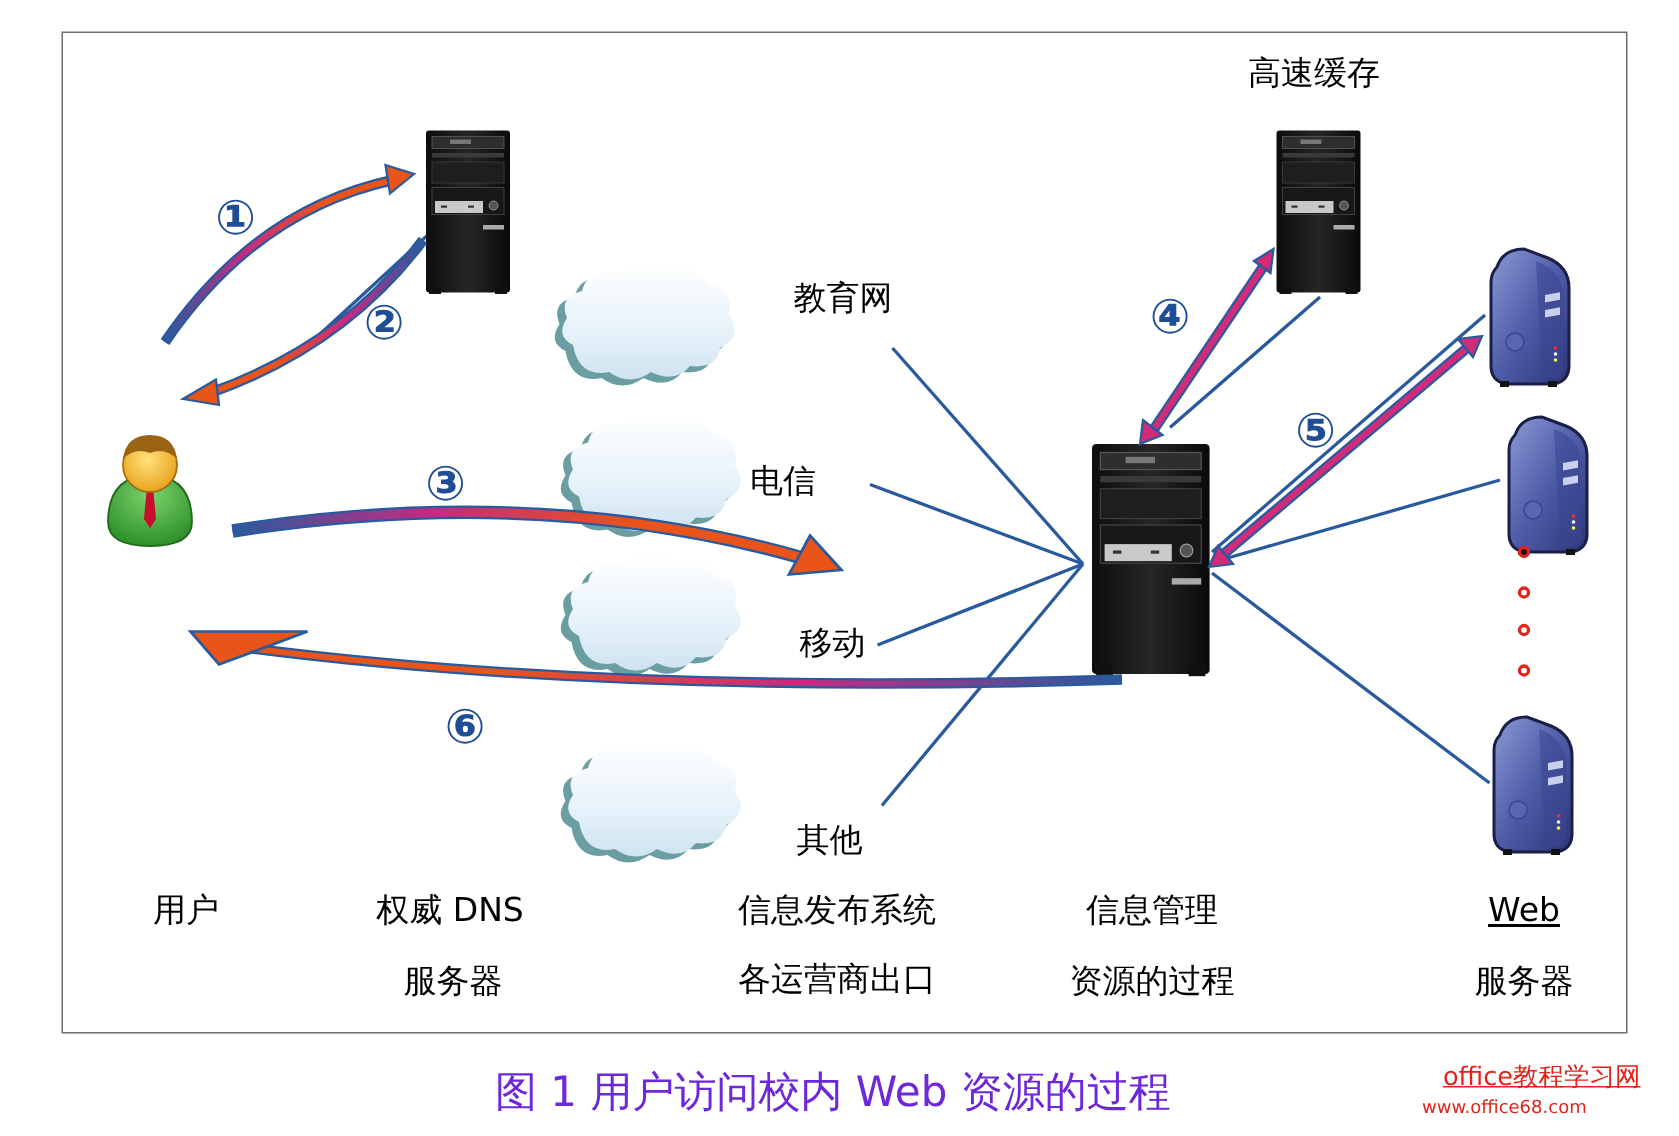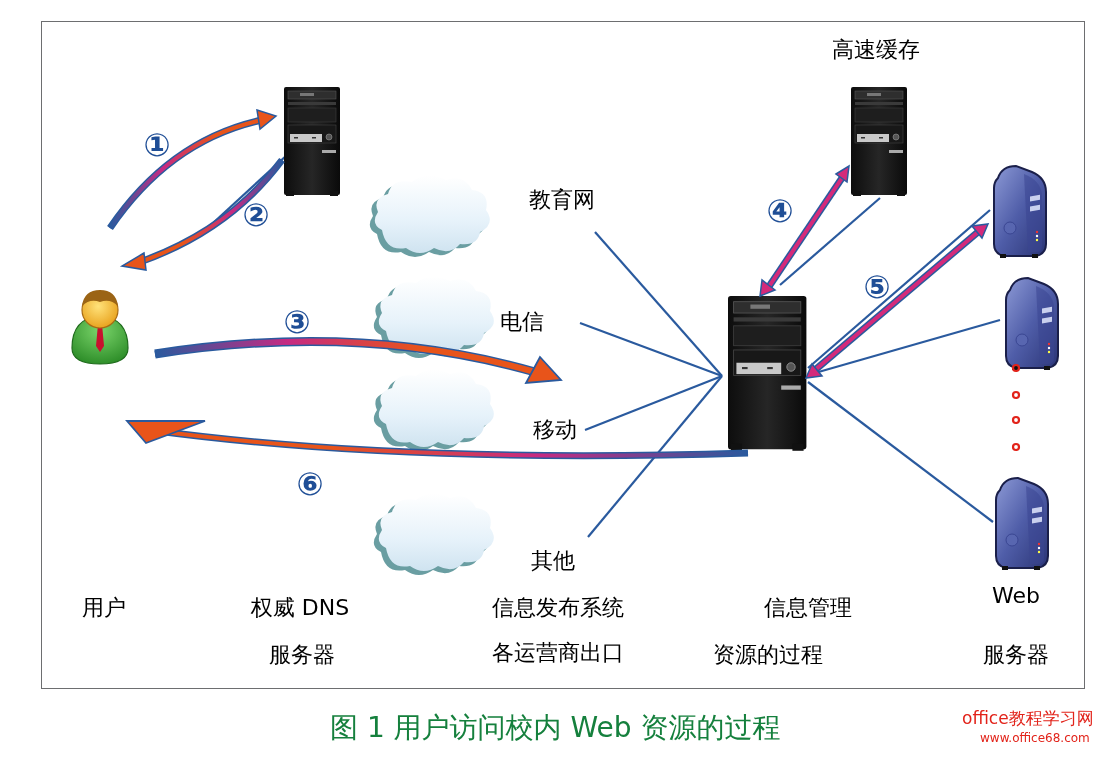--- a/index.html
+++ b/index.html
@@ -3,23 +3,23 @@
 <meta charset="utf-8">
 <style>
   html, body { margin:0; padding:0; background:#ffffff; }
   body { width:1119px; height:757px; position:relative; overflow:hidden;
          font-family:"DejaVu Sans", "Liberation Sans", sans-serif; color:#231f20; }
   #frame { position:absolute; left:41px; top:21px; width:1044px; height:668px;
            border:1.5px solid #6d6e70; box-sizing:border-box; }
   svg#diagram { position:absolute; left:0; top:0; }
   .lbl { position:absolute; font-size:22px; line-height:24px; white-space:nowrap; color:#000000; }
   .lbl.c { transform:translateX(-50%); text-align:center; }
-  .caption { position:absolute; left:330px; top:712px; font-size:28px; line-height:32px; color:#15803d; }
-  .wm1 { position:absolute; left:962px; top:708px; font-size:17px; color:#e2231a; line-height:20px; }
-  .wm2 { position:absolute; left:980px; top:731px; font-size:12px; color:#e2231a; line-height:14px; }
+  .caption { position:absolute; left:330px; top:712px; font-size:28px; line-height:32px; color:#6d28d9; }
+  .wm1 { position:absolute; left:962px; top:708px; font-size:17px; color:#e2231a; line-height:20px;text-decoration:underline; }
+  .wm2 { position:absolute; left:948px; top:731px; font-size:12px; color:#e2231a; line-height:14px; }
 </style>
 </head>
 <body>
 
 <div id="frame"></div>
 
 <svg id="diagram" width="1119" height="757" viewBox="0 0 1119 757">
   <defs>
     <linearGradient id="arrowGradR" x1="0" y1="0" x2="1" y2="0">
       <stop offset="0" stop-color="#2a5a9e"></stop>
@@ -181,26 +181,26 @@
   </g>
 </svg>
 
 <div class="lbl" style="left:529px; top:188px;">教育网</div>
 <div class="lbl" style="left:500px; top:310px;">电信</div>
 <div class="lbl" style="left:533px; top:418px;text-align:right;">移动</div>
 <div class="lbl" style="left:531px; top:525px;margin-top:24px;">其他</div>
 
 <div class="lbl c" style="left:876px; top:38px;">高速缓存</div>
 
-<div class="lbl c" style="left:104px; top:596px;">用户</div>
+<div class="lbl c" style="left:124px; top:596px;">用户</div>
 <div class="lbl c" style="left:300px; top:596px;">权威 DNS</div>
 <div class="lbl c" style="left:302px; top:643px;">服务器</div>
 <div class="lbl c" style="left:558px; top:596px;text-align:right;">信息发布系统</div>
 <div class="lbl c" style="left:558px; top:643px;font-family:Liberation Mono, monospace;">各运营商出口</div>
-<div class="lbl c" style="left:768px; top:596px;margin-left:40px;">信息管理</div>
+<div class="lbl c" style="left:768px; top:596px;">信息管理</div>
 <div class="lbl c" style="left:768px; top:643px;">资源的过程</div>
-<div class="lbl c" style="left:1016px; top:584px;">Web</div>
+<div class="lbl c" style="left:1016px; top:596px;text-decoration:underline;">Web</div>
 <div class="lbl c" style="left:1016px; top:643px;">服务器</div>
 
 <div class="caption">图 1  用户访问校内 Web 资源的过程</div>
 
 <div class="wm1">office教程学习网</div>
 <div class="wm2">www.office68.com</div>
 
 </body></html>

